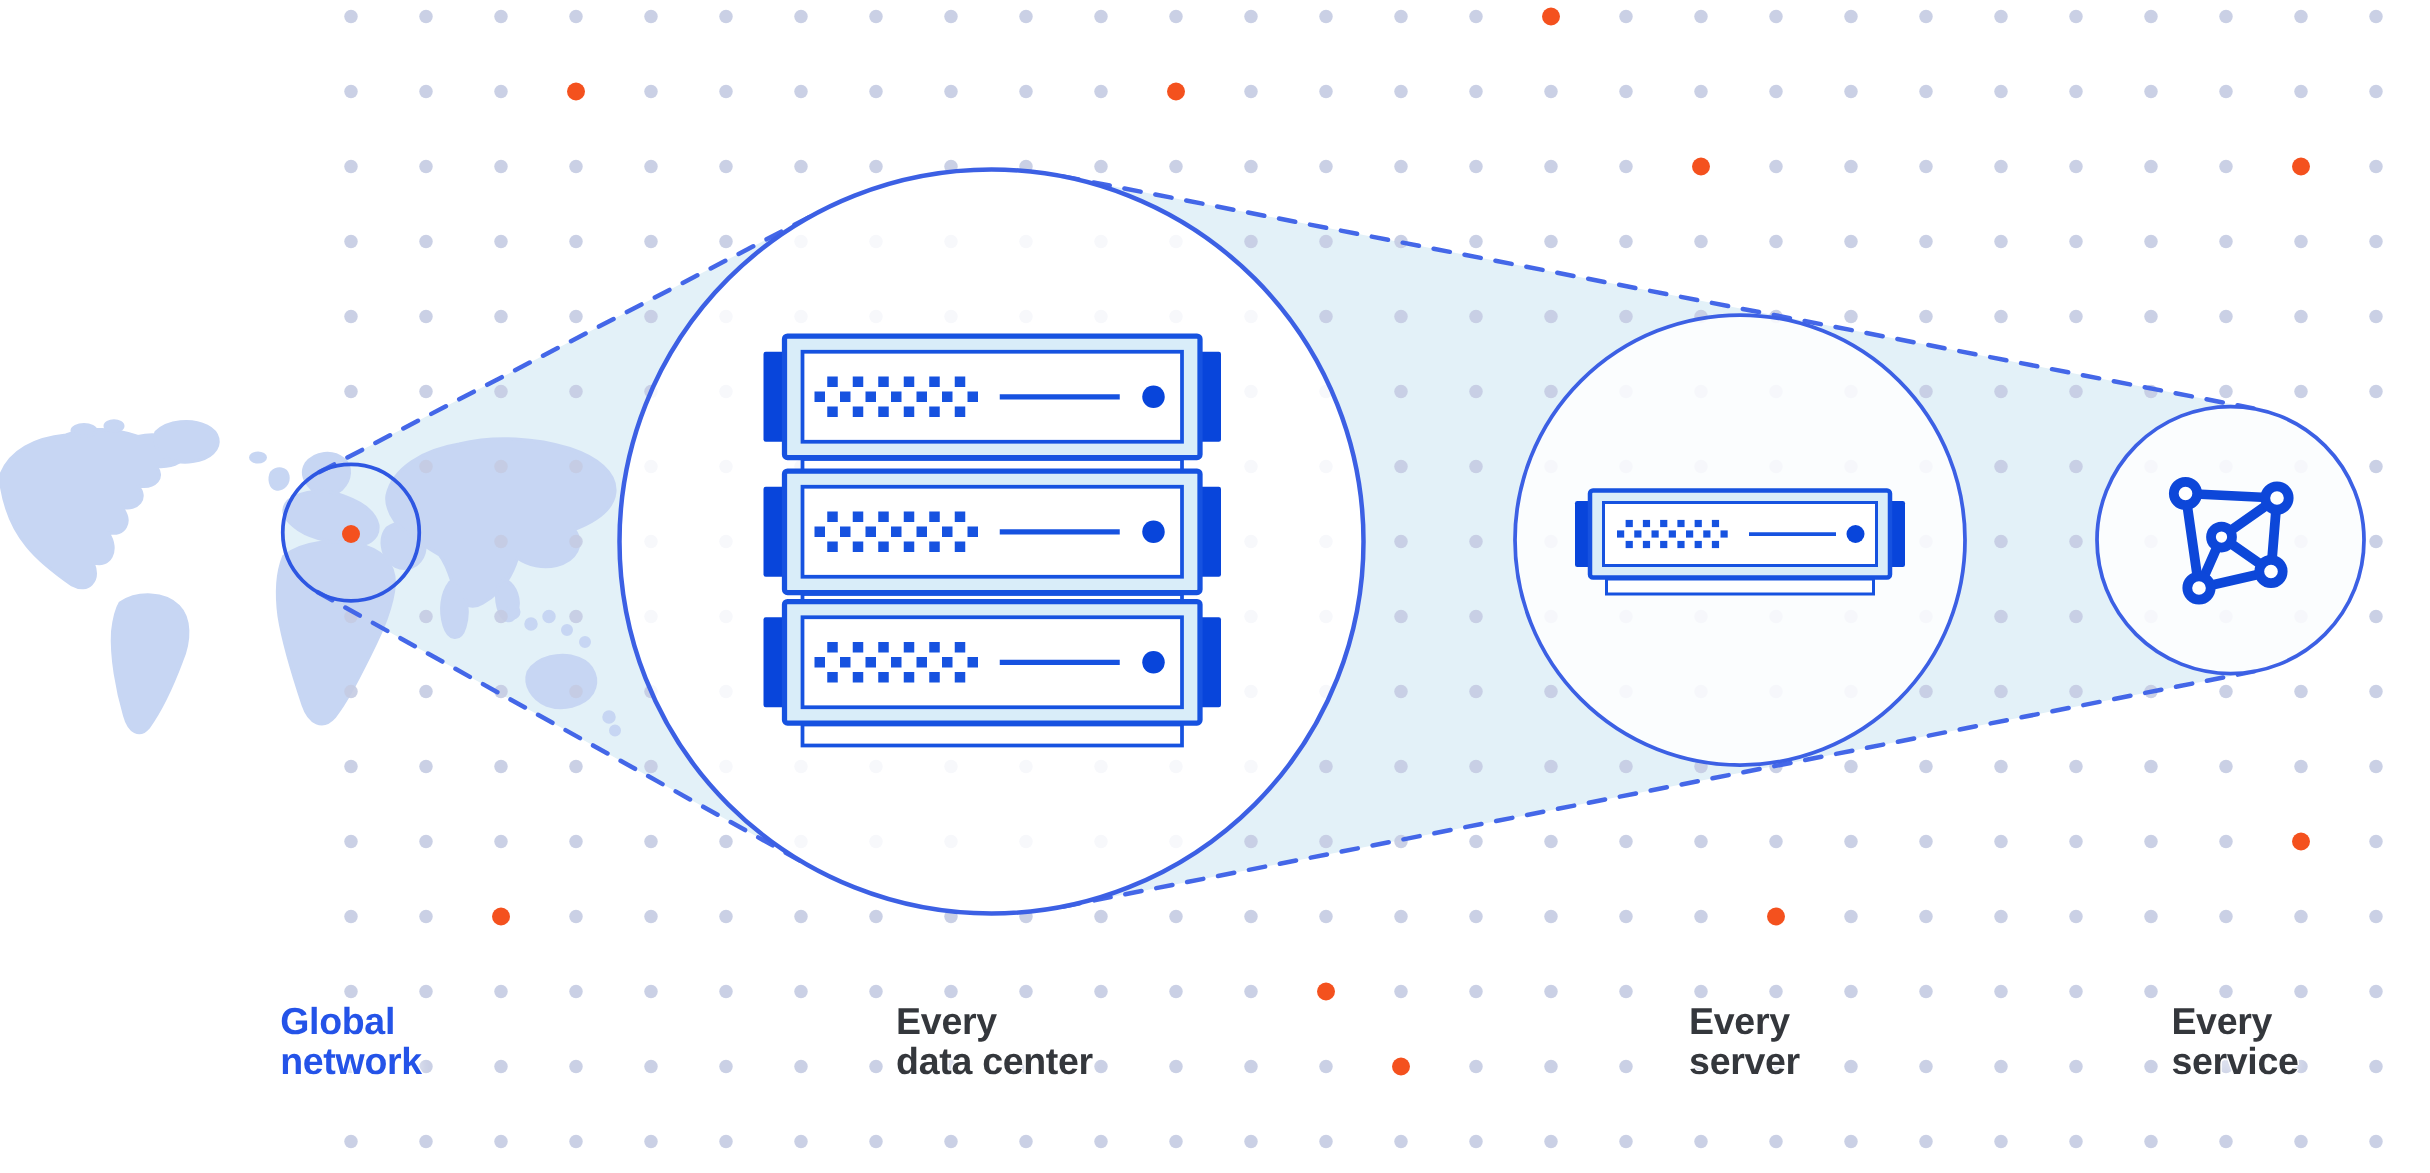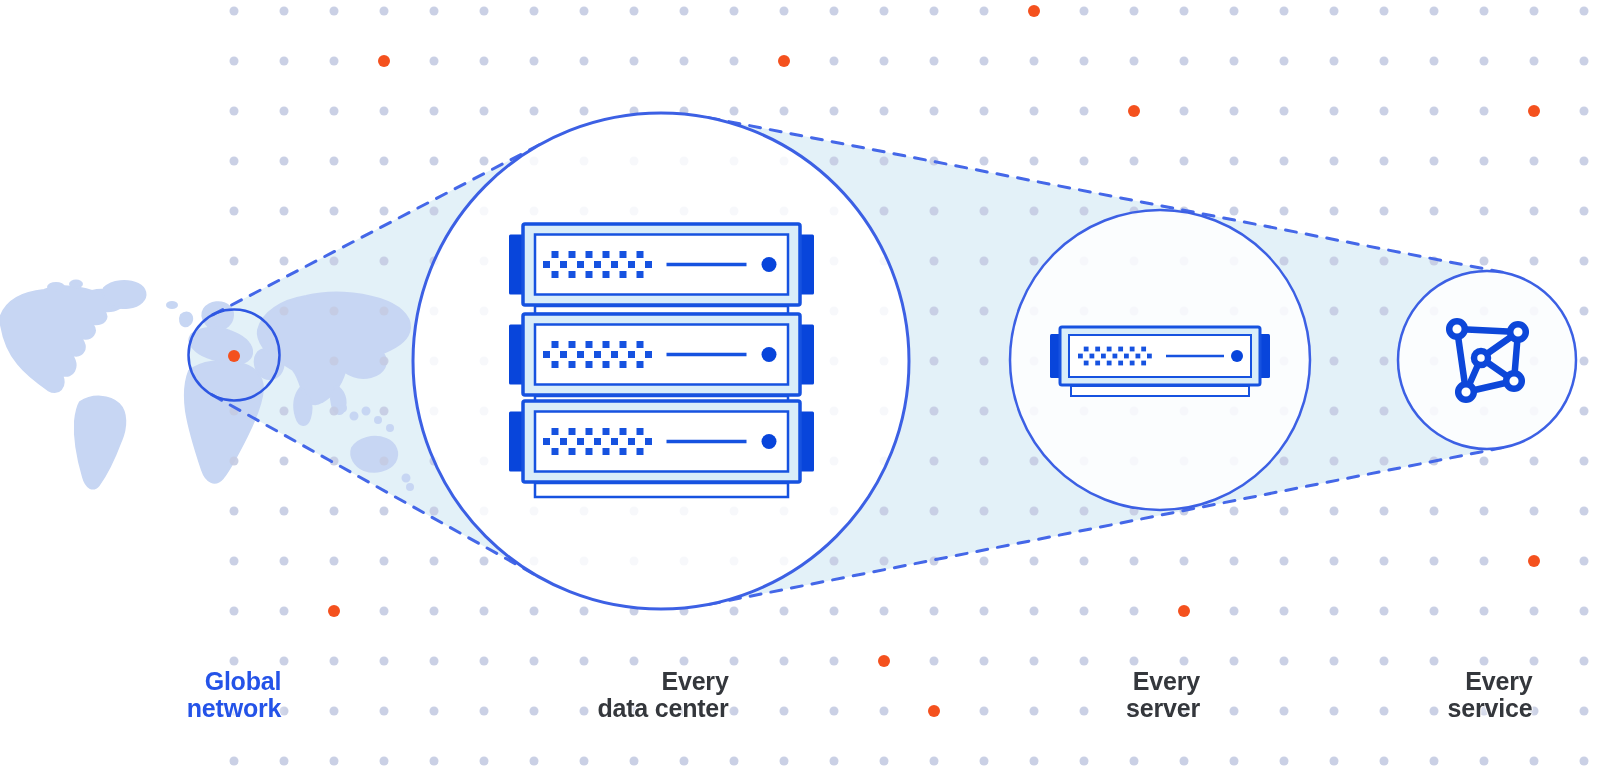--- a/index.html
+++ b/index.html
@@ -7,21 +7,21 @@
     position:relative;
     width:1620px;height:782px;
     background:#ffffff;
     overflow:hidden;
     font-family:"Liberation Sans", sans-serif;
   }
   .scene{position:absolute;left:0;top:0;width:1620px;height:782px;display:block;}
   .stage-label{
     position:absolute;
     transform:translateX(-50%);
-    text-align:right;
+    text-align:left;
     font-weight:700;
     font-size:25px;
     line-height:27px;
     letter-spacing:-0.2px;
     white-space:pre-line;
     color:#34373c;
     text-shadow:0 1px 0 #fff,0 -1px 0 #fff,1px 0 0 #fff,-1px 0 0 #fff,0 0 8px #fff;
   }
 </style>
 </head>

